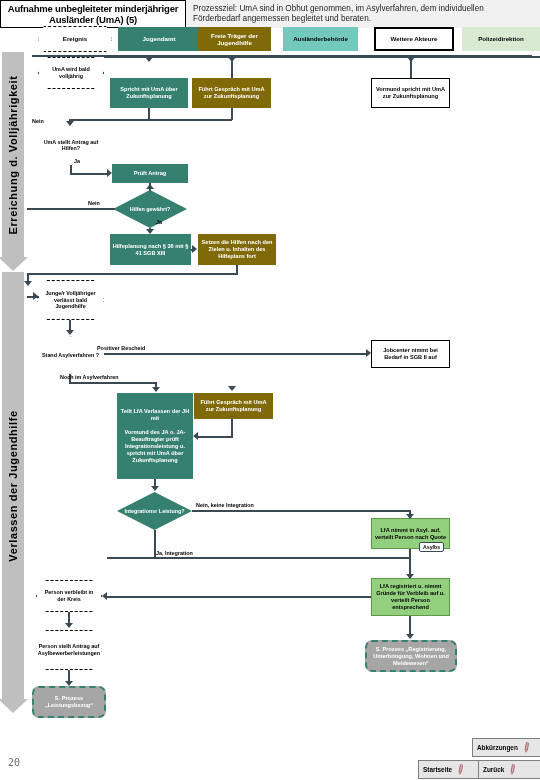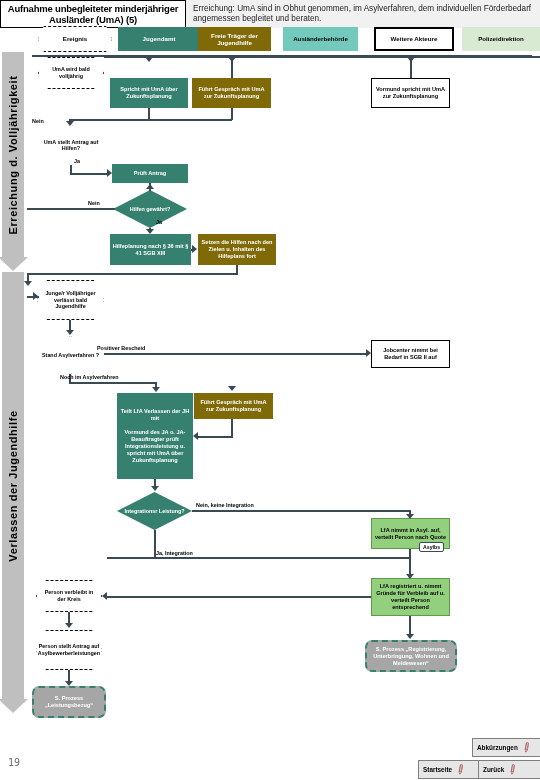--- a/index.html
+++ b/index.html
@@ -115,21 +115,21 @@
   }
   .clip{font-size:8px;color:#b06a6a;transform:rotate(-35deg);}
   #pageno{position:absolute;left:8px;top:757px;font-size:10px;color:#6b6b6b;
           font-family:"DejaVu Sans Mono",monospace;}
   .hdr-rule{position:absolute;left:32px;top:55px;width:500px;height:1.6px;background:#3a4a55;}
 </style>
 </head>
 <body>
 
 <div class="abs" id="hdr-title">Aufnahme unbegleiteter minderjähriger Ausländer (UmA) (5)</div>
-<div class="abs" id="hdr-goal">Erreichung: UmA sind in Obhut genommen, im Asylverfahren, dem individuellen Förderbedarf angemessen begleitet und beraten.</div>
+<div class="abs" id="hdr-goal">Prozessziel: UmA sind in Obhut genommen, im Asylverfahren, dem individuellen Förderbedarf angemessen begleitet und beraten.</div>
 
 <div class="abs lg" id="lg-ereignis">
   <div class="hexwrap">
     <span>Ereignis</span>
   </div>
 </div>
 <div class="abs lg" id="lg-jugendamt">Jugendamt</div>
 <div class="abs lg" id="lg-freietraeger">Freie Träger der Jugendhilfe</div>
 <div class="abs lg" id="lg-auslaender">Ausländerbehörde</div>
 <div class="abs lg" id="lg-weitere">Weitere Akteure</div>
@@ -328,13 +328,13 @@
   <span class="clip">🖉</span>
 </div>
 <div class="fbtn" style="left:418px;top:760px;width:58px;">
   <span>Startseite</span>
   <span class="clip">🖉</span>
 </div>
 <div class="fbtn" style="left:478px;top:760px;width:58px;">
   <span>Zurück</span>
   <span class="clip">🖉</span>
 </div>
-<div id="pageno">19</div>
+<div id="pageno">20</div>
 
 </body></html>

